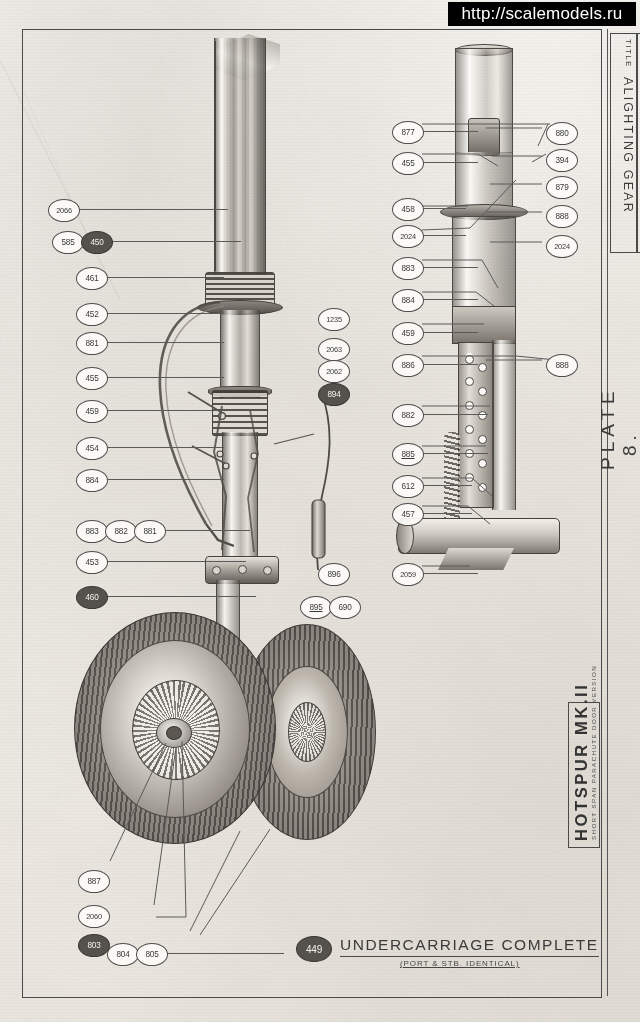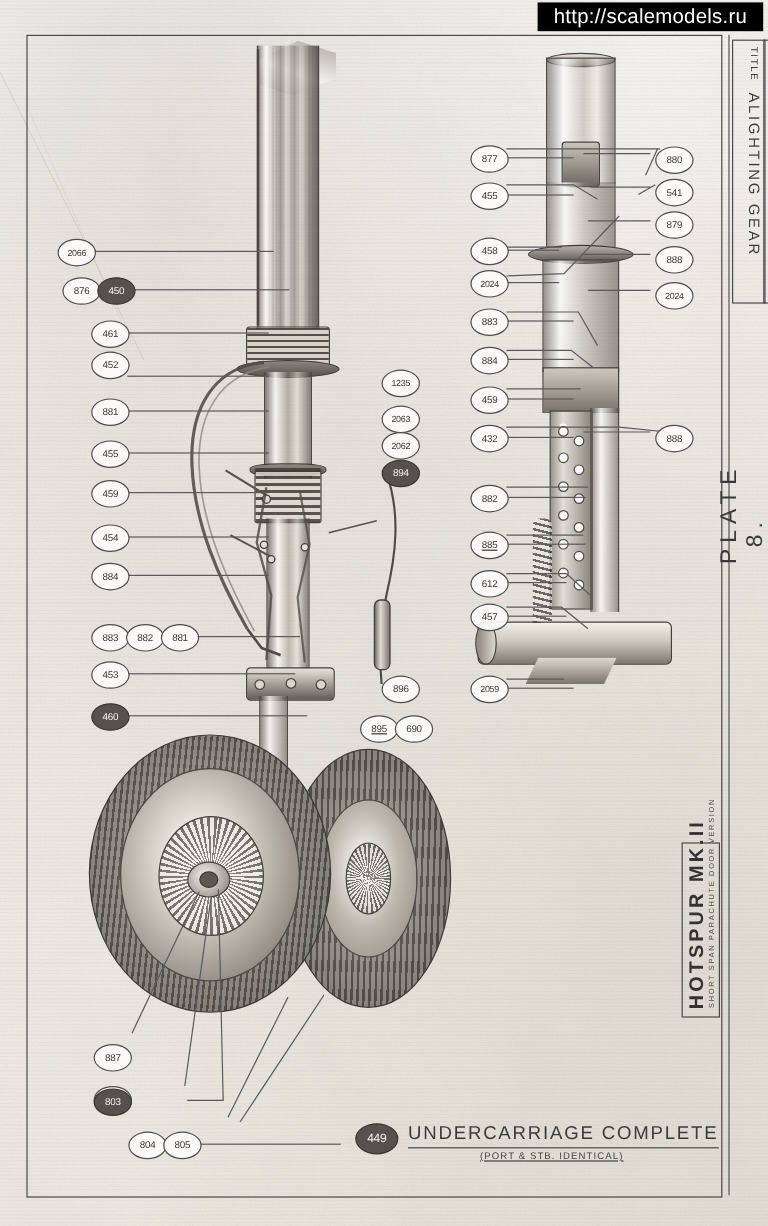--- a/index.html
+++ b/index.html
@@ -364,48 +364,48 @@
     <path d="M4 72 L56 72"></path>
     <path d="M0 100 L56 100"></path>
     <path d="M4 130 L56 130"></path>
     <path d="M0 248 L56 248"></path>
   </g>
 </svg>
 
 <div id="callout-layer">
     <div class="lead" style="left: 78px; top: 209px; width: 150px;"></div>
     <div class="cal w30 sm" style="left: 48px; top: 199px;">2066</div>
-    <div class="cal w30" style="left: 52px; top: 231px;">876</div>
+    <div class="cal w30" style="left: 52px; top: 231px;">585</div>
     <div class="lead" style="left: 111px; top: 241px; width: 130px;"></div>
     <div class="cal w30 dark" style="left: 81px; top: 231px;">450</div>
     <div class="lead" style="left: 106px; top: 277px; width: 118px;"></div>
     <div class="cal w30" style="left: 76px; top: 267px;">461</div>
     <div class="lead" style="left: 106px; top: 313px; width: 118px;"></div>
-    <div class="cal w30" style="left: 76px; top: 293px;">452</div>
+    <div class="cal w30" style="left: 76px; top: 303px;">452</div>
     <div class="lead" style="left: 106px; top: 342px; width: 118px;"></div>
     <div class="cal w30" style="left: 76px; top: 332px;">881</div>
     <div class="lead" style="left: 106px; top: 377px; width: 118px;"></div>
     <div class="cal w30" style="left: 76px; top: 367px;">455</div>
     <div class="lead" style="left: 106px; top: 410px; width: 118px;"></div>
     <div class="cal w30" style="left: 76px; top: 400px;">459</div>
     <div class="lead" style="left: 106px; top: 447px; width: 118px;"></div>
     <div class="cal w30" style="left: 76px; top: 437px;">454</div>
     <div class="lead" style="left: 106px; top: 479px; width: 118px;"></div>
     <div class="cal w30" style="left: 76px; top: 469px;">884</div>
     <div class="cal w30" style="left: 76px; top: 520px;">883</div>
     <div class="cal w30" style="left: 105px; top: 520px;">882</div>
     <div class="lead" style="left: 164px; top: 530px; width: 86px;"></div>
     <div class="cal w30" style="left: 134px; top: 520px;">881</div>
     <div class="lead" style="left: 106px; top: 561px; width: 140px;"></div>
     <div class="cal w30" style="left: 76px; top: 551px;">453</div>
     <div class="lead" style="left: 106px; top: 596px; width: 150px;"></div>
     <div class="cal w30 dark" style="left: 76px; top: 586px;">460</div>
     <div class="cal w30" style="left: 78px; top: 870px;">887</div>
     <div class="cal w30 sm" style="left: 78px; top: 905px;">2060</div>
-    <div class="cal w30 dark" style="left: 78px; top: 907px;">803</div>
+    <div class="cal w30 dark" style="left: 78px; top: 934px;">803</div>
     <div class="cal w30" style="left: 107px; top: 943px;">804</div>
     <div class="lead" style="left: 166px; top: 953px; width: 118px;"></div>
     <div class="cal w30" style="left: 136px; top: 943px;">805</div>
     <div class="cal w30 sm" style="left: 318px; top: 308px;">1235</div>
     <div class="cal w30 sm" style="left: 318px; top: 338px;">2063</div>
     <div class="cal w30 sm" style="left: 318px; top: 360px;">2062</div>
     <div class="cal w30 dark" style="left: 318px; top: 383px;">894</div>
     <div class="cal w30" style="left: 318px; top: 563px;">896</div>
     <div class="cal w30" style="left: 300px; top: 596px; text-decoration: underline;">895</div>
     <div class="cal w30" style="left: 329px; top: 596px;">690</div>
@@ -417,33 +417,33 @@
     <div class="cal w30" style="left: 392px; top: 198px;">458</div>
     <div class="lead" style="left: 422px; top: 235px; width: 44px;"></div>
     <div class="cal w30 sm" style="left: 392px; top: 225px;">2024</div>
     <div class="lead" style="left: 422px; top: 267px; width: 56px;"></div>
     <div class="cal w30" style="left: 392px; top: 257px;">883</div>
     <div class="lead" style="left: 422px; top: 299px; width: 56px;"></div>
     <div class="cal w30" style="left: 392px; top: 289px;">884</div>
     <div class="lead" style="left: 422px; top: 332px; width: 56px;"></div>
     <div class="cal w30" style="left: 392px; top: 322px;">459</div>
     <div class="lead" style="left: 422px; top: 364px; width: 56px;"></div>
-    <div class="cal w30" style="left: 392px; top: 354px;">432</div>
+    <div class="cal w30" style="left: 392px; top: 354px;">886</div>
     <div class="lead" style="left: 422px; top: 414px; width: 66px;"></div>
     <div class="cal w30" style="left: 392px; top: 404px;">882</div>
     <div class="lead" style="left: 422px; top: 453px; width: 66px;"></div>
     <div class="cal w30" style="left: 392px; top: 443px; text-decoration: underline;">885</div>
     <div class="lead" style="left: 422px; top: 485px; width: 50px;"></div>
     <div class="cal w30" style="left: 392px; top: 475px;">612</div>
     <div class="lead" style="left: 422px; top: 513px; width: 50px;"></div>
     <div class="cal w30" style="left: 392px; top: 503px;">457</div>
     <div class="lead" style="left: 422px; top: 573px; width: 56px;"></div>
     <div class="cal w30 sm" style="left: 392px; top: 563px;">2059</div>
     <div class="cal w30" style="left: 546px; top: 122px;">880</div>
-    <div class="cal w30" style="left: 546px; top: 149px;">541</div>
+    <div class="cal w30" style="left: 546px; top: 149px;">394</div>
     <div class="cal w30" style="left: 546px; top: 176px;">879</div>
     <div class="cal w30" style="left: 546px; top: 205px;">888</div>
     <div class="cal w30 sm" style="left: 546px; top: 235px;">2024</div>
     <div class="cal w30" style="left: 546px; top: 354px;">888</div>
   </div>
 
 <div id="plate" class="rotn90">
   <span class="txt">PLATE</span>
   <span class="txt" style="margin-left:14px;">8.</span>
 </div>

